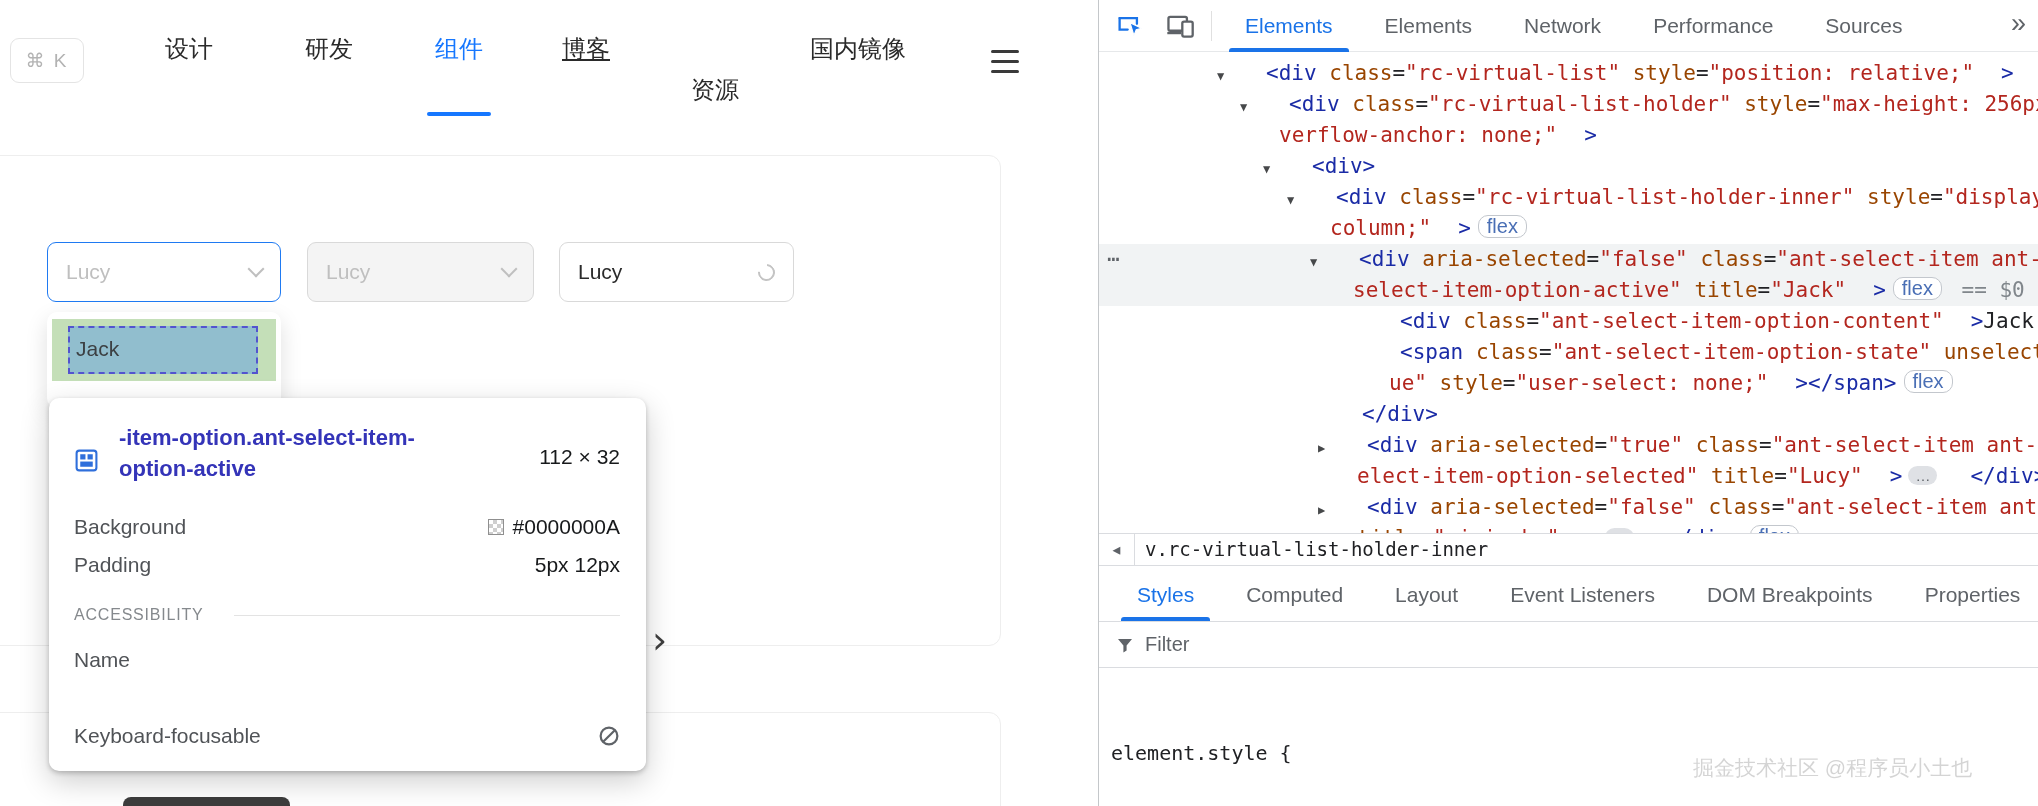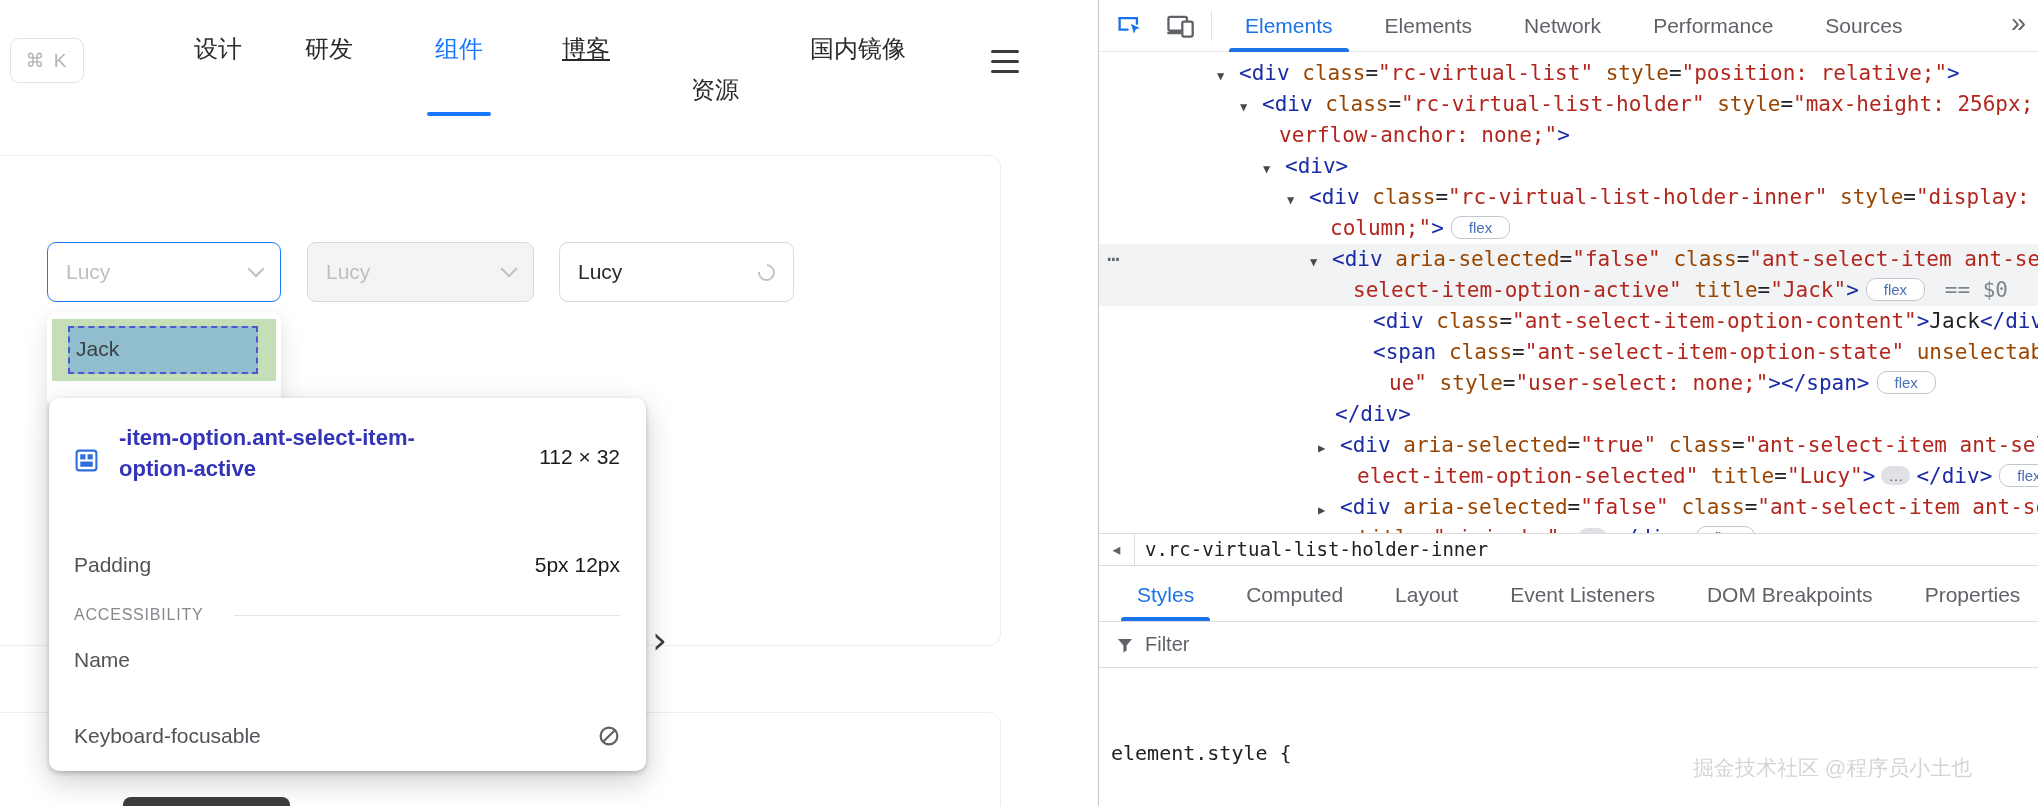--- a/index.html
+++ b/index.html
@@ -91,27 +91,27 @@
             height:4px; background:#1a73e8; border-radius:3px 3px 0 0; }
   .dt-more { position:absolute; right:12px; top:8px; font-size:27px; color:#5f6368; cursor:pointer; }
 
   .dt-tree { position:absolute; left:0; top:52px; right:0; height:481px; overflow:hidden;
              font-family:"DejaVu Sans Mono",monospace; font-size:21px; line-height:31px;
              color:#202124; padding-top:6px; }
   .trow { height:31px; white-space:pre; position:relative; cursor:default; }
   .trow.hl { background:#f1f3f4; }
   .gut { position:absolute; left:8px; top:0; color:#5f6368; }
   .arr { display:inline-block; width:22px; font-size:12px; color:#46484a; }
-  .tk-t { color:#1a2ba6; }
+  .tk-t { color:#1a2ba6;margin-left:27px; }
   .tk-a { color:#994500; }
   .tk-v { color:#b3261e; }
   .tk-p { color:#202124; }
   .tk-m { color:#80868b; }
-  .tk-badge { display:inline-block; border:1px solid #c3c7cd; border-radius:10px; padding:0 17px;
-              margin:0 7px; font-family:"Liberation Sans",sans-serif; font-size:15px;
+  .tk-badge { display:inline-block; border:1px solid #c3c7cd; border-radius:10px; padding:0 8px;
+              margin:0 7px; font-family:"Liberation Sans",sans-serif; font-size:20px;
               line-height:21px; color:#4a6fb5; vertical-align:2px; background:#fff; }
   .tk-ell { display:inline-block; background:#dfe1e5; border-radius:10px; padding:0 7px; margin:0 6px;
             font-family:"Liberation Sans",sans-serif; font-size:15px; line-height:19px;
             color:#5f6368; vertical-align:2px; }
 
   .dt-crumbs { position:absolute; left:0; top:533px; right:0; height:33px; background:#fff;
                border-top:1px solid #dadce0; border-bottom:1px solid #dadce0; display:flex;
                align-items:stretch; font-family:"DejaVu Sans Mono",monospace; font-size:19px;
                overflow:hidden; }
   .crumb-back { width:36px; display:flex; align-items:center; justify-content:center;
@@ -141,21 +141,21 @@
 </head>
 <body>
 
 <div class="page">
 
   <div class="site">
 
     <div class="cmdk">⌘ K</div>
 
     <div id="nav-items">
-        <div class="nav-item" style="left: 218px;">设计</div>
+        <div class="nav-item" style="left: 189px;">设计</div>
         <div class="nav-item" style="left: 329px;">研发</div>
         <div class="nav-item active" style="left: 459px; text-align: right;">组件</div>
         <div class="nav-item" style="left: 586px; text-decoration: underline;">博客</div>
         <div class="nav-item" style="left: 715px; margin-top: 41px;">资源</div>
         <div class="nav-item" style="left: 858px;">国内镜像</div>
       </div>
     <div class="ink"></div>
 
     <div class="burger">
       <div class="bar"></div>
@@ -194,20 +194,27 @@
         <rect x="6" y="6" width="5" height="5" fill="#2f6fdb"></rect>
         <rect x="13" y="6" width="5" height="5" fill="#2f6fdb"></rect>
         <rect x="6" y="13" width="12" height="5" fill="#2f6fdb"></rect>
       </svg>
       <div class="tt-title">
         <div>-item-option.ant-select-item-</div>
         <div>option-active</div>
       </div>
       <div class="tt-size">112 × 32</div>
 
+      <div class="tt-row" style="top:117px">
+        <span class="lab">Background</span>
+        <span class="valwrap">
+          <span class="swatch"></span>
+          <span>#0000000A</span>
+        </span>
+      </div>
       <div class="tt-row" style="top:155px">
         <span class="lab">Padding</span>
         <span class="valwrap">
           <span>5px 12px</span>
         </span>
       </div>
 
       <div class="tt-acc">ACCESSIBILITY</div>
       <div class="tt-accline"></div>
 

